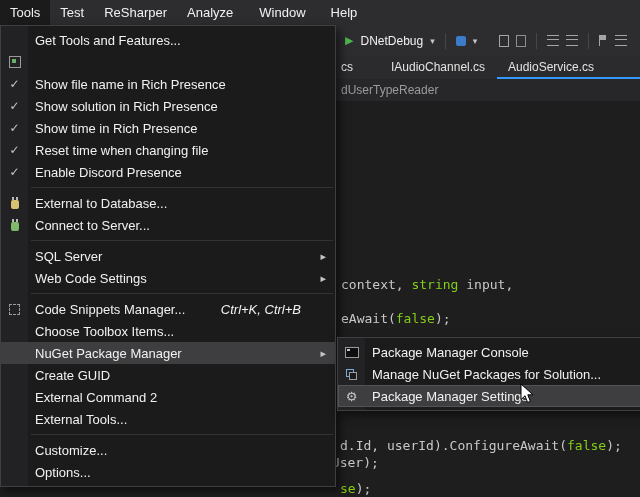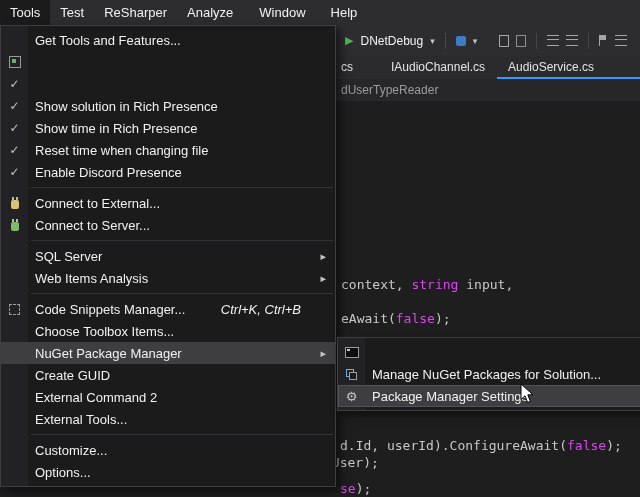--- a/index.html
+++ b/index.html
@@ -33,21 +33,21 @@
           color:#e4e4e4;font-size:12px;}
   .tab{position:absolute;top:0;height:21px;display:flex;align-items:center;cursor:default;}
   .tab-underline{position:absolute;left:497px;right:0;bottom:0;height:2px;background:#3399ff;}
 
   
   .breadcrumb{position:absolute;left:0;top:79px;right:0;height:22px;background:#27272a;z-index:1;
               color:#9b9b9b;font-size:12px;display:flex;align-items:center;padding-left:341px;}
 
   
   .code{position:absolute;z-index:1;font:13px/16px "DejaVu Sans Mono",monospace;color:#c8c8c8;white-space:pre;}
-  .kw{color:#d946ef;}
+  .kw{color:#84cc16;}
 
   
   .menu{position:absolute;background:#1b1b1c;border:1px solid #3f3f41;box-shadow:4px 4px 9px rgba(0,0,0,.55);
         padding:3px 0;box-sizing:border-box;font-size:13px;color:#f1f1f1;}
   .menu::before{content:"";position:absolute;left:0;top:0;bottom:0;width:27px;background:#222224;}
   .tools-menu{left:0;top:25px;width:336px;z-index:10;}
   .nuget-menu{left:337px;top:337px;width:312px;z-index:11;}
   .mi{position:relative;height:22px;display:flex;align-items:center;padding-right:8px;cursor:default;}
   .mi.hl{background:#3e3e40;}
   .mi.hlb{background:#3e3e40;outline:1px solid #52525a;outline-offset:-1px;}
@@ -132,20 +132,21 @@
       </div>
     <div class="mi">
         <span class="ic">
           <span class="i-ext"></span>
         </span>
       </div>
     <div class="mi">
         <span class="ic">
           <span class="chk">✓</span>
         </span>
+        <span class="lbl">Show file name in Rich Presence</span>
       </div>
     <div class="mi">
         <span class="ic">
           <span class="chk">✓</span>
         </span>
         <span class="lbl">Show solution in Rich Presence</span>
       </div>
     <div class="mi">
         <span class="ic">
           <span class="chk">✓</span>
@@ -162,37 +163,37 @@
         <span class="ic">
           <span class="chk">✓</span>
         </span>
         <span class="lbl">Enable Discord Presence</span>
       </div>
     <div class="msep"></div>
     <div class="mi">
         <span class="ic">
           <span class="i-plug db"></span>
         </span>
-        <span class="lbl">Connect to External...</span>
+        <span class="lbl">External to Database...</span>
       </div>
     <div class="mi">
         <span class="ic">
           <span class="i-plug server"></span>
         </span>
         <span class="lbl">Connect to Server...</span>
       </div>
     <div class="msep"></div>
     <div class="mi">
         <span class="ic"></span>
         <span class="lbl">SQL Server</span>
         <span class="arr">▸</span>
       </div>
     <div class="mi">
         <span class="ic"></span>
-        <span class="lbl">Web Items Analysis</span>
+        <span class="lbl">Web Code Settings</span>
         <span class="arr">▸</span>
       </div>
     <div class="msep"></div>
     <div class="mi">
         <span class="ic">
           <span class="i-snip"></span>
         </span>
         <span class="lbl">Code Snippets Manager...</span>
         <span class="sc">Ctrl+K, Ctrl+B</span>
       </div>
@@ -226,20 +227,21 @@
         <span class="ic"></span>
         <span class="lbl">Options...</span>
       </div>
   </div>
 
   <div class="menu nuget-menu">
     <div class="mi">
         <span class="ic">
           <span class="i-console"></span>
         </span>
+        <span class="lbl">Package Manager Console</span>
       </div>
     <div class="mi">
         <span class="ic">
           <span class="i-pkgs"></span>
         </span>
         <span class="lbl">Manage NuGet Packages for Solution...</span>
       </div>
     <div class="mi hlb">
         <span class="ic">
           <span class="gear">⚙</span>

